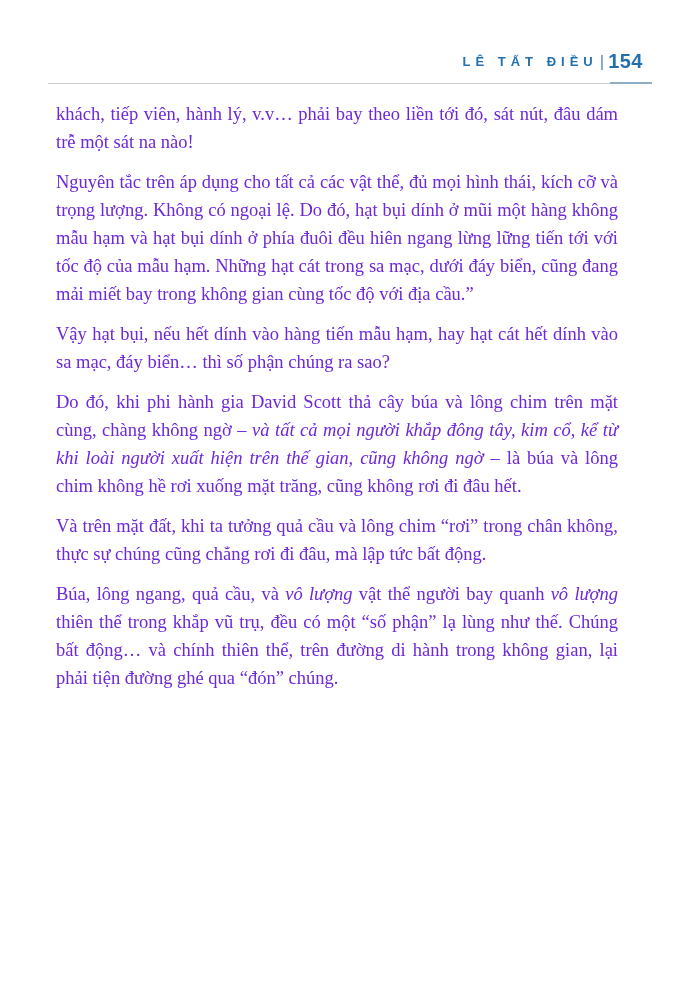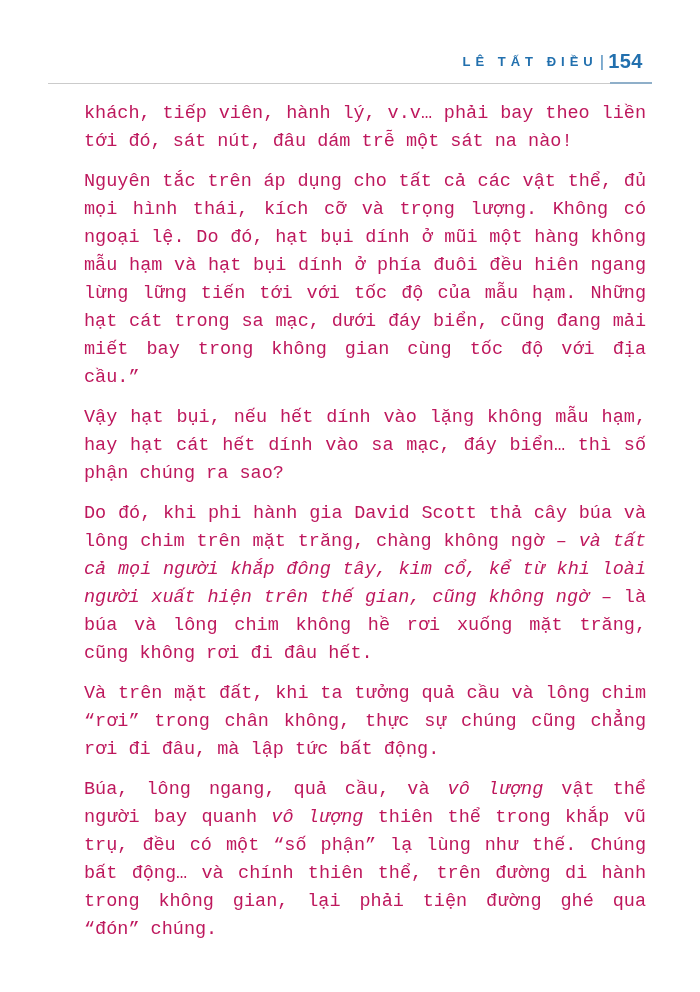--- a/index.html
+++ b/index.html
@@ -56,27 +56,26 @@
     position: absolute;
     top: 82px;
     left: 610px;
     width: 42px;
     height: 2px;
     background: #8fafc9;
   }
   .body-text {
     position: absolute;
     top: 100px;
-    left: 84px;
+    left: 56px;
     width: 562px;
     font-size: 18.5px;
     line-height: 28px;
     text-align: justify;
-    color: #be185d;
-    font-family: Liberation Mono, monospace;
+    color: #6d28d9;
   }
   .body-text p {
     margin: 0 0 12px 0;
   }
   .body-text em {
     font-style: italic;
   }
 </style>
 </head>
 <body>
@@ -86,19 +85,19 @@
   <div class="header">
     <span class="author">LÊ TẤT ĐIỀU</span><span class="sep">|</span><span class="page-num">154</span>
   </div>
 
   <div class="header-line"></div>
   <div class="header-line-accent"></div>
 
   <div class="body-text">
       <p><span>khách, tiếp viên, hành lý, v.v… phải bay theo liền tới đó, sát nút, đâu dám trễ một sát na nào!</span></p>
       <p><span>Nguyên tắc trên áp dụng cho tất cả các vật thể, đủ mọi hình thái, kích cỡ và trọng lượng. Không có ngoại lệ. Do đó, hạt bụi dính ở mũi một hàng không mẫu hạm và hạt bụi dính ở phía đuôi đều hiên ngang lừng lững tiến tới với tốc độ của mẫu hạm. Những hạt cát trong sa mạc, dưới đáy biển, cũng đang mải miết bay trong không gian cùng tốc độ với địa cầu.”</span></p>
-      <p><span>Vậy hạt bụi, nếu hết dính vào lặng không mẫu hạm, hay hạt cát hết dính vào sa mạc, đáy biển… thì số phận chúng ra sao?</span></p>
-      <p><span>Do đó, khi phi hành gia David Scott thả cây búa và lông chim trên mặt trăng, chàng không ngờ – </span><em>và tất cả mọi người khắp đông tây, kim cổ, kể từ khi loài người xuất hiện trên thế gian, cũng không ngờ</em><span> – là búa và lông chim không hề rơi xuống mặt trăng, cũng không rơi đi đâu hết.</span></p>
+      <p><span>Vậy hạt bụi, nếu hết dính vào hàng tiến mẫu hạm, hay hạt cát hết dính vào sa mạc, đáy biển… thì số phận chúng ra sao?</span></p>
+      <p><span>Do đó, khi phi hành gia David Scott thả cây búa và lông chim trên mặt cùng, chàng không ngờ – </span><em>và tất cả mọi người khắp đông tây, kim cổ, kể từ khi loài người xuất hiện trên thế gian, cũng không ngờ</em><span> – là búa và lông chim không hề rơi xuống mặt trăng, cũng không rơi đi đâu hết.</span></p>
       <p><span>Và trên mặt đất, khi ta tưởng quả cầu và lông chim “rơi” trong chân không, thực sự chúng cũng chẳng rơi đi đâu, mà lập tức bất động.</span></p>
       <p><span>Búa, lông ngang, quả cầu, và </span><em>vô lượng</em><span> vật thể người bay quanh </span><em>vô lượng</em><span> thiên thể trong khắp vũ trụ, đều có một “số phận” lạ lùng như thế. Chúng bất động… và chính thiên thể, trên đường di hành trong không gian, lại phải tiện đường ghé qua “đón” chúng.</span></p>
     </div>
 
 </div>
 
 </body></html>

